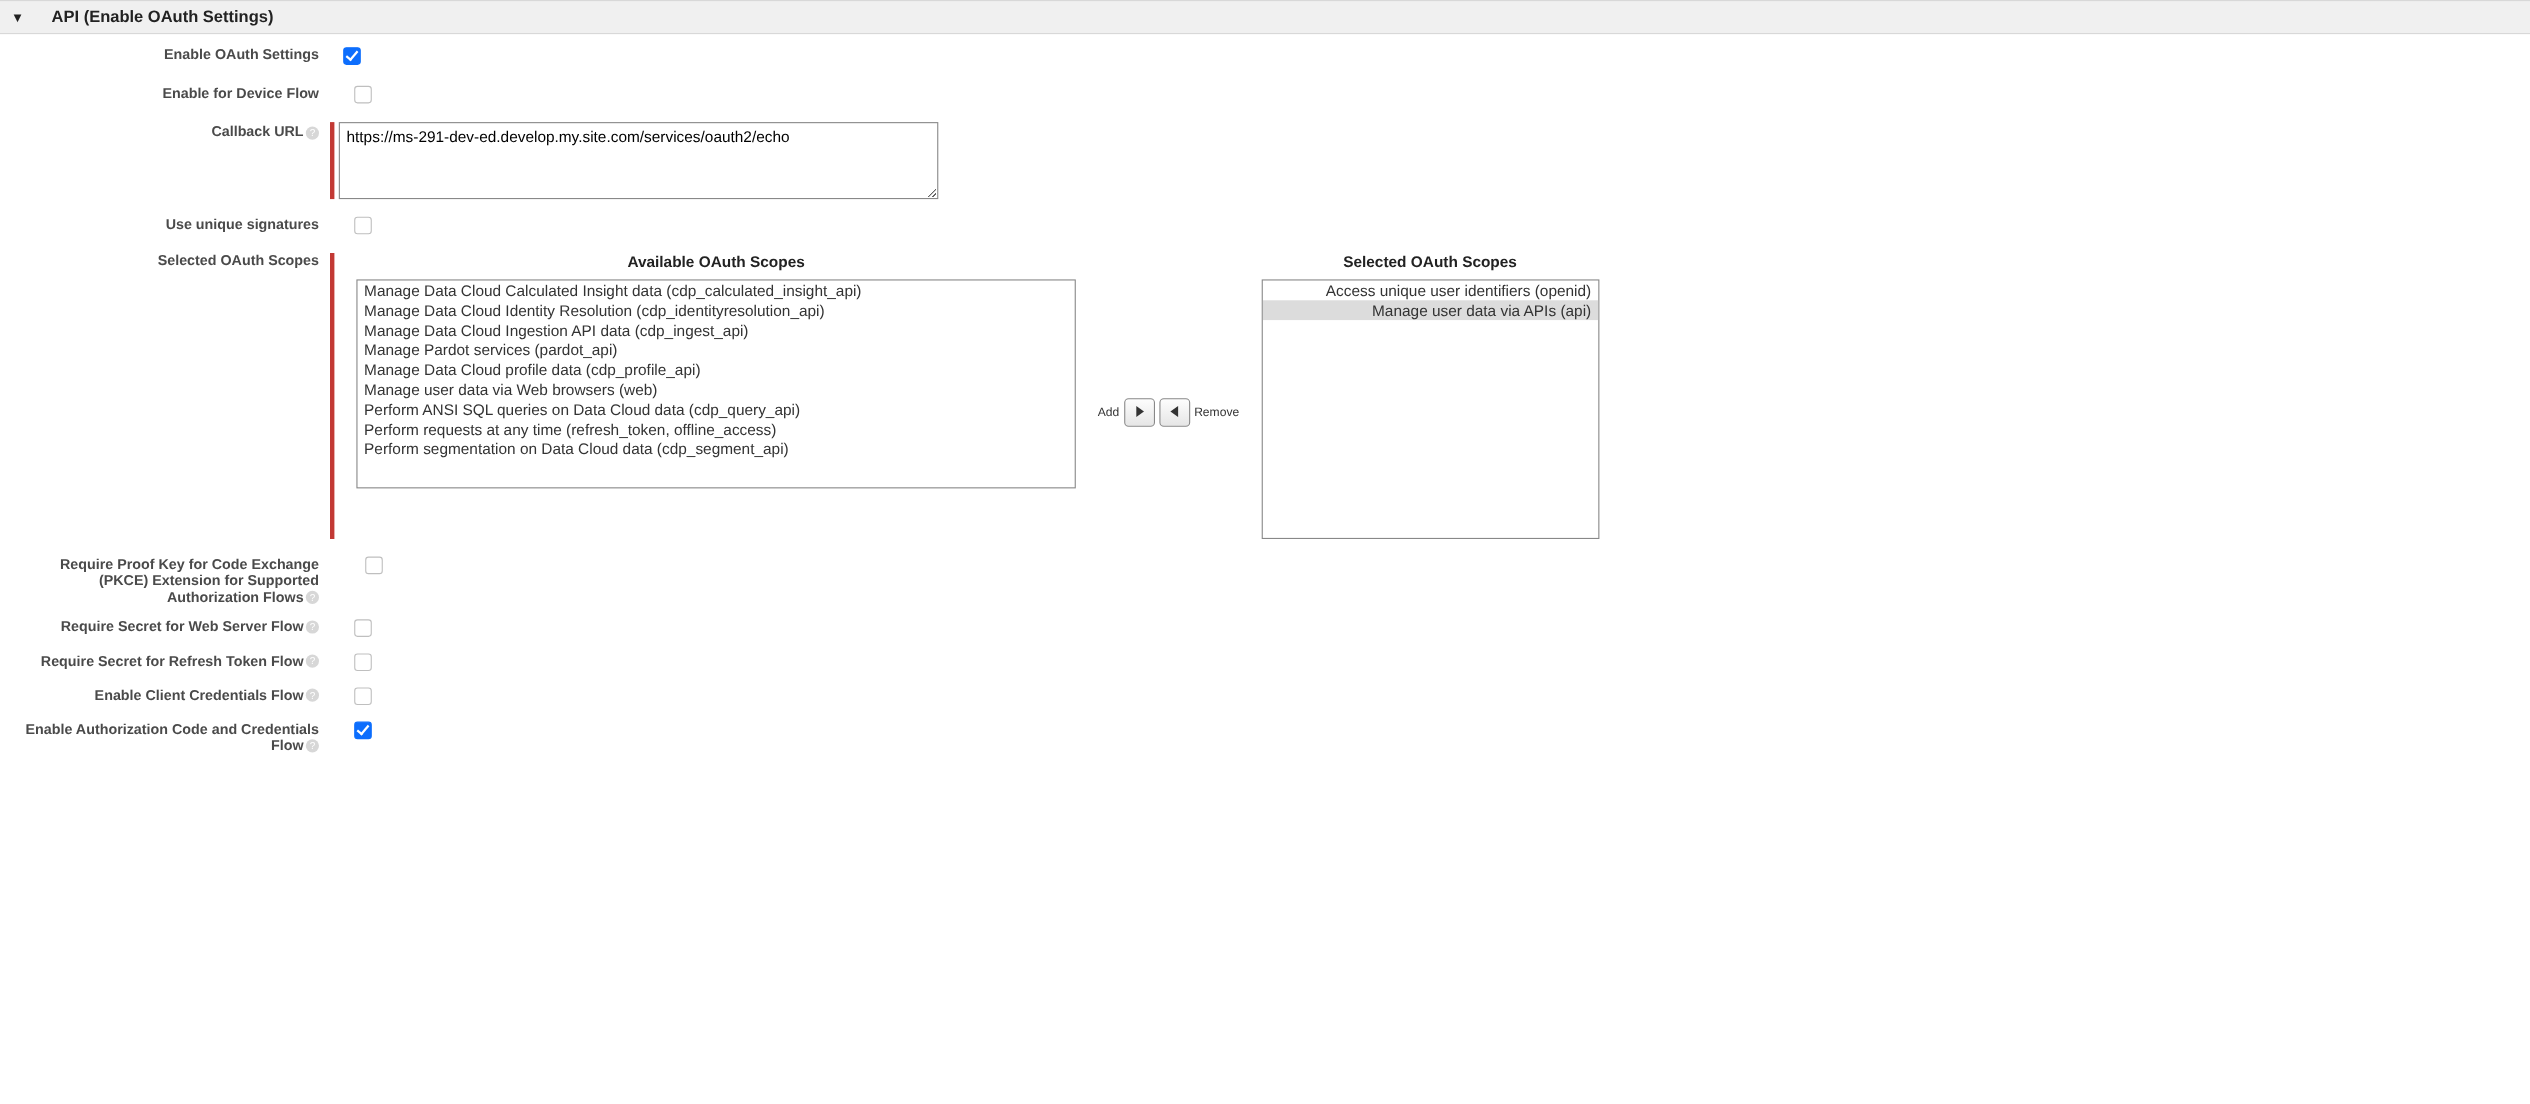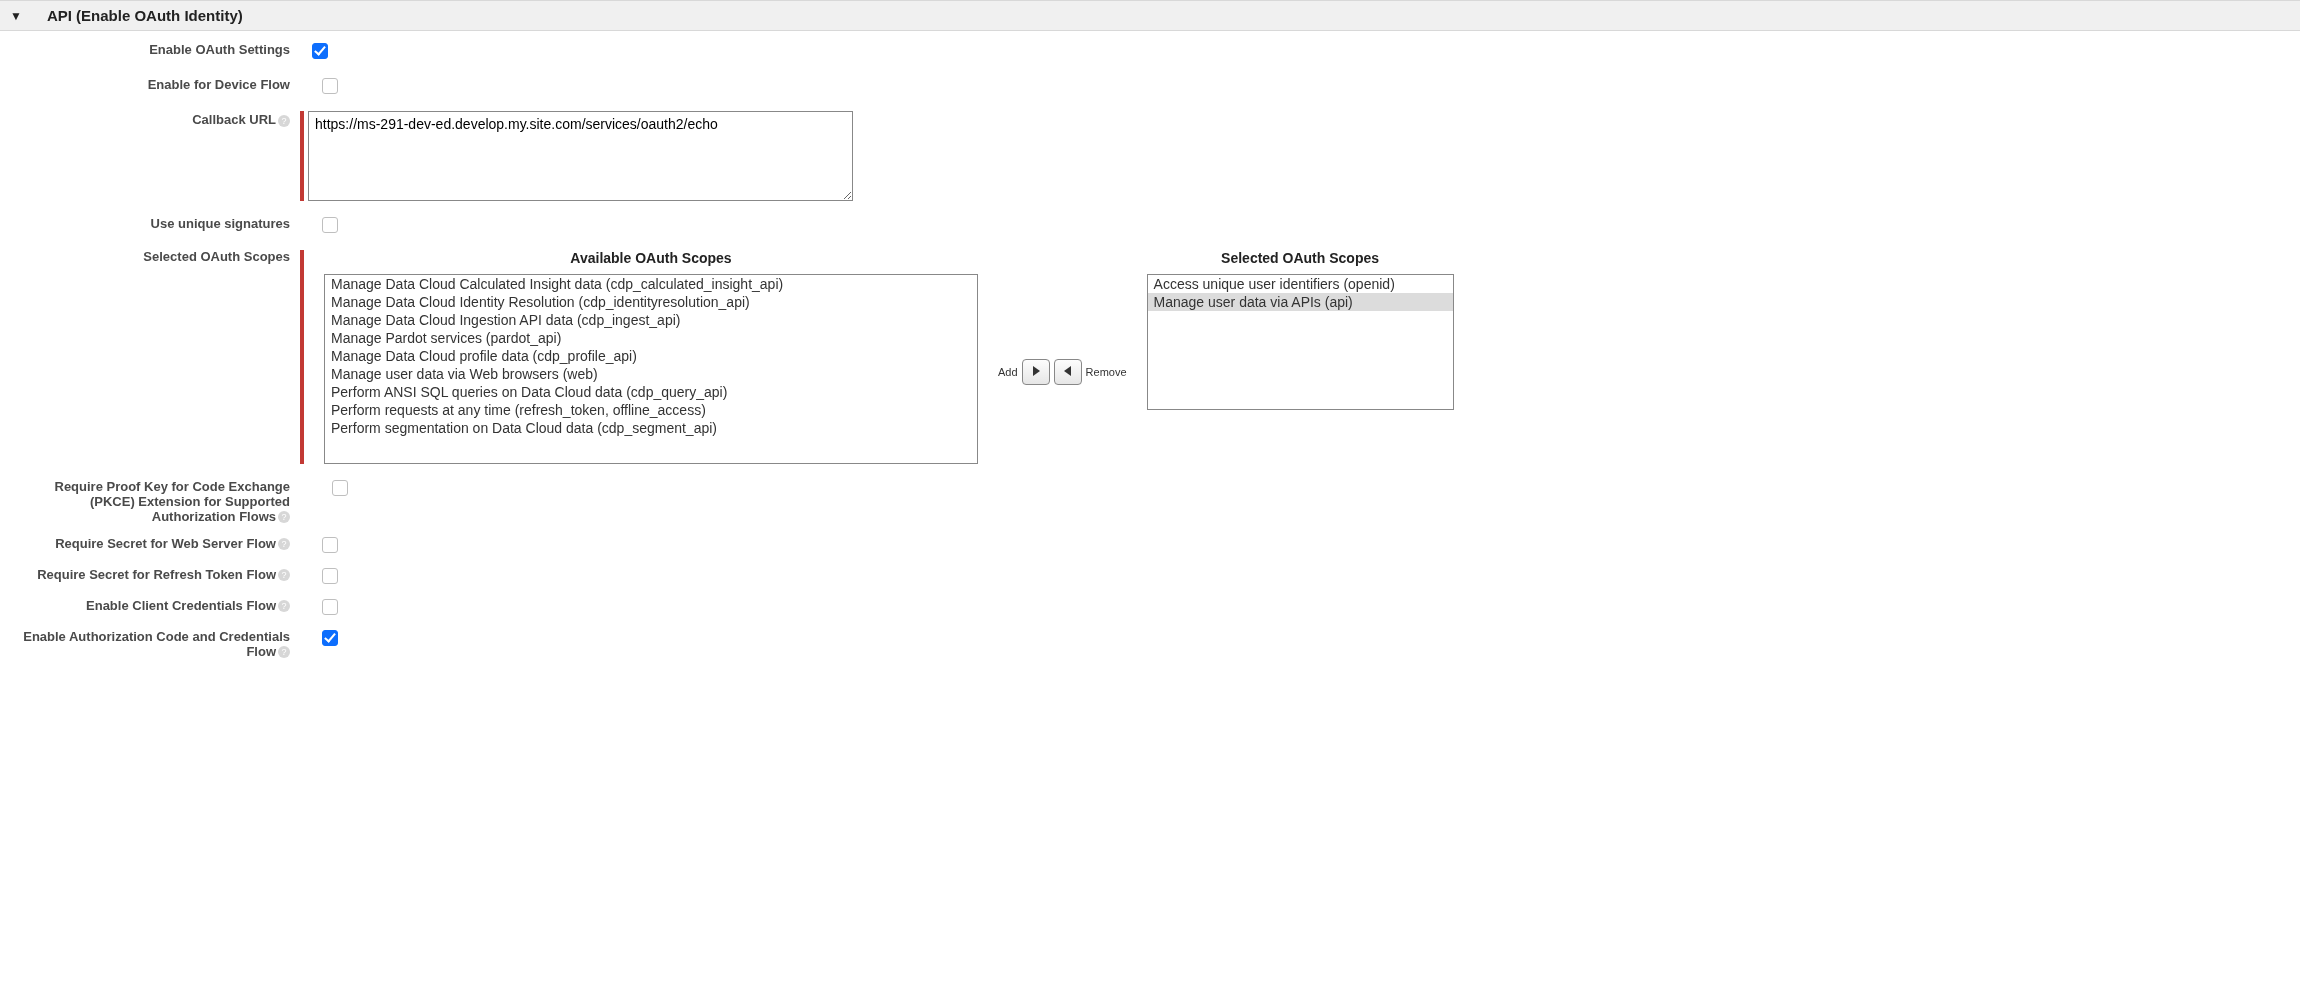--- a/index.html
+++ b/index.html
@@ -108,21 +108,21 @@
     top: 0px;
     width: 4px;
     height: 9px;
     border: solid #fff;
     border-width: 0 2px 2px 0;
     transform: rotate(40deg);
   }
 
   textarea.callback {
     width: 545px;
-    height: 90px;
+    height: 70px;
     border: 1px solid #888;
     padding: 4px 6px;
     font-family: Arial, Helvetica, sans-serif;
     font-size: 14px;
     resize: both;
   }
 
   
   .duallist {
     display: flex;
@@ -142,21 +142,21 @@
     color: #222;
   }
   .listbox {
     border: 1px solid #888;
     background: #fff;
     overflow-y: auto;
     font-size: 14px;
     text-align: left;
   }
   .listbox.left { width: 654px; height: 190px; }
-  .listbox.right { width: 307px; height: 136px; }
+  .listbox.right { width: 307px; height: 236px; text-align: right; }
   .listbox .opt {
     padding: 1px 6px;
     white-space: nowrap;
     cursor: default;
   }
   .listbox .opt.sel { background: #dcdcdc; }
 
   .mover {
     display: flex;
     flex-direction: row;
@@ -178,21 +178,21 @@
     line-height: 1;
     padding: 0;
   }
 
 </style>
 </head>
 <body>
 
 <div class="section-header">
   <span class="disclosure">▼</span>
-  <span class="title">API (Enable OAuth Identity)</span>
+  <span class="title">API (Enable OAuth Settings)</span>
 </div>
 
 <div class="form-body">
 
   <div class="form-row">
     <div class="label-col">Enable OAuth Settings</div>
     <div class="field-col">
       <input type="checkbox" class="chk" checked="" style="">
     </div>
   </div>

